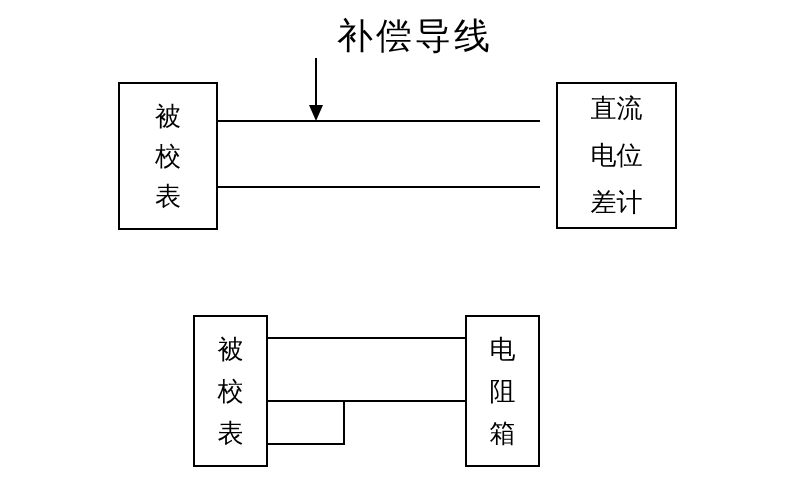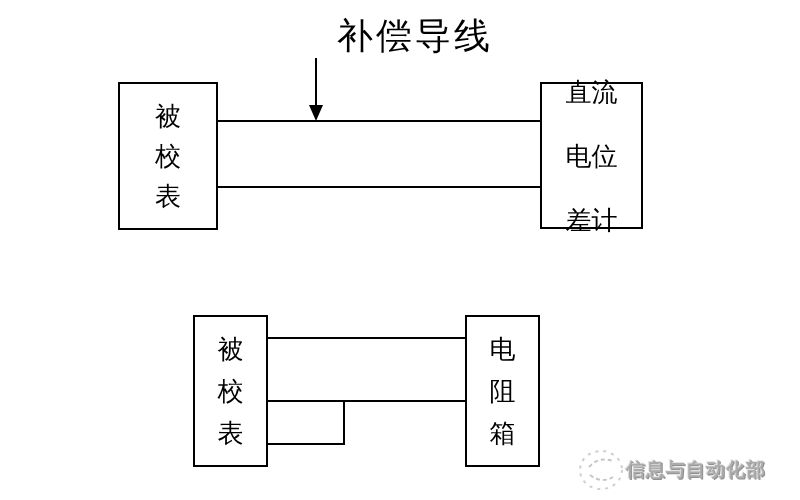--- a/index.html
+++ b/index.html
@@ -53,21 +53,21 @@
     background: #ffffff;
     display: flex;
     align-items: center;
     justify-content: center;
     text-align: center;
     font-size: 26px;
     white-space: pre-line;
     box-sizing: border-box;
   }
   .box-tl { left: 118px; top: 82px;  width: 100px; height: 148px; line-height: 40px; }
-  .box-tr { left: 540px; top: 82px;  width: 103px; height: 147px; line-height: 64px; }
+  .box-tr { left: 556px; top: 82px;  width: 121px; height: 147px; line-height: 47px; }
   .box-bl { left: 193px; top: 315px; width: 75px;  height: 152px; line-height: 42px; }
   .box-br { left: 465px; top: 315px; width: 75px;  height: 152px; line-height: 42px; }
 
   
   .wire { background: #000000; }
   .wire-t1 { left: 218px; top: 120px; width: 322px; height: 2px; }
   .wire-t2 { left: 218px; top: 186px; width: 322px; height: 2px; }
   .wire-b1 { left: 268px; top: 337px; width: 197px; height: 2px; }
   .wire-b2 { left: 268px; top: 400px; width: 197px; height: 2px; }
   .wire-b3 { left: 268px; top: 443px; width: 77px;  height: 2px; }
@@ -113,22 +113,14 @@
 校
 表</div>
   <div class="abs box box-br">电
 阻
 箱</div>
   <div class="abs wire wire-b1"></div>
   <div class="abs wire wire-b2"></div>
   <div class="abs wire wire-b3"></div>
   <div class="abs wire wire-bv"></div>
 
-  <div class="abs watermark">
-    <svg class="wm-logo" viewBox="0 0 50 48">
-      <ellipse cx="25" cy="24" rx="21" ry="19" fill="none" stroke="#cfcfcf" stroke-width="2" stroke-dasharray="3 5"></ellipse>
-      <path d="M13 21 q 10 -11 24 -6" fill="none" stroke="#c6c6c6" stroke-width="2" stroke-dasharray="4 3"></path>
-      <path d="M14 29 q 12 9 23 2" fill="none" stroke="#c6c6c6" stroke-width="2" stroke-dasharray="4 3"></path>
-    </svg>
-    <span class="wm-text">信息与自动化部</span>
-  </div>
 
 </div>
 
 </body></html>

